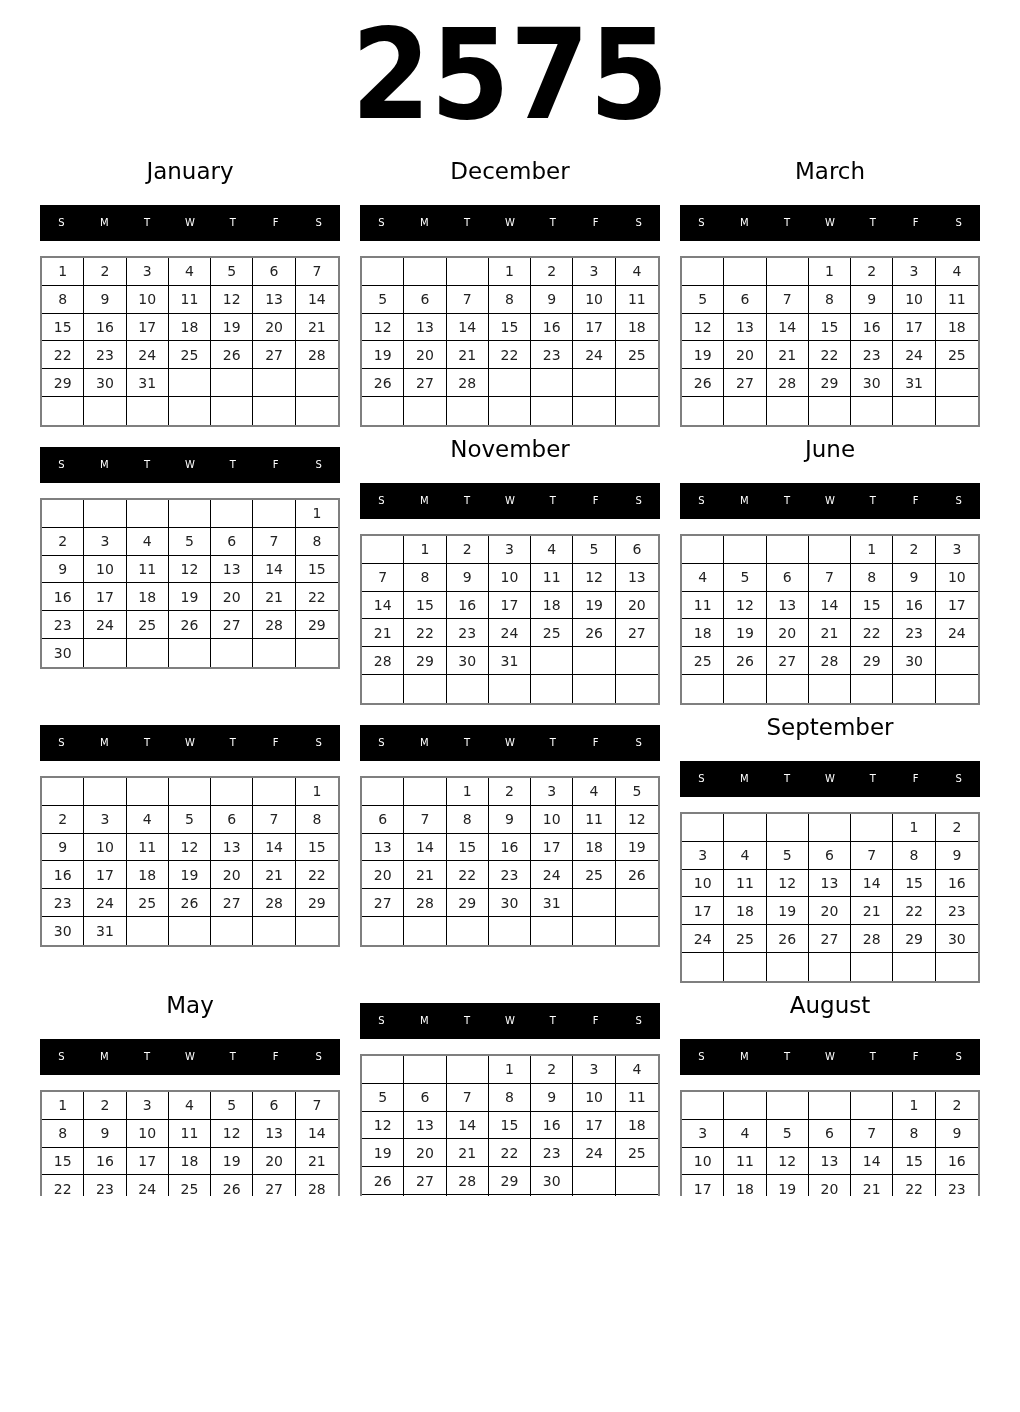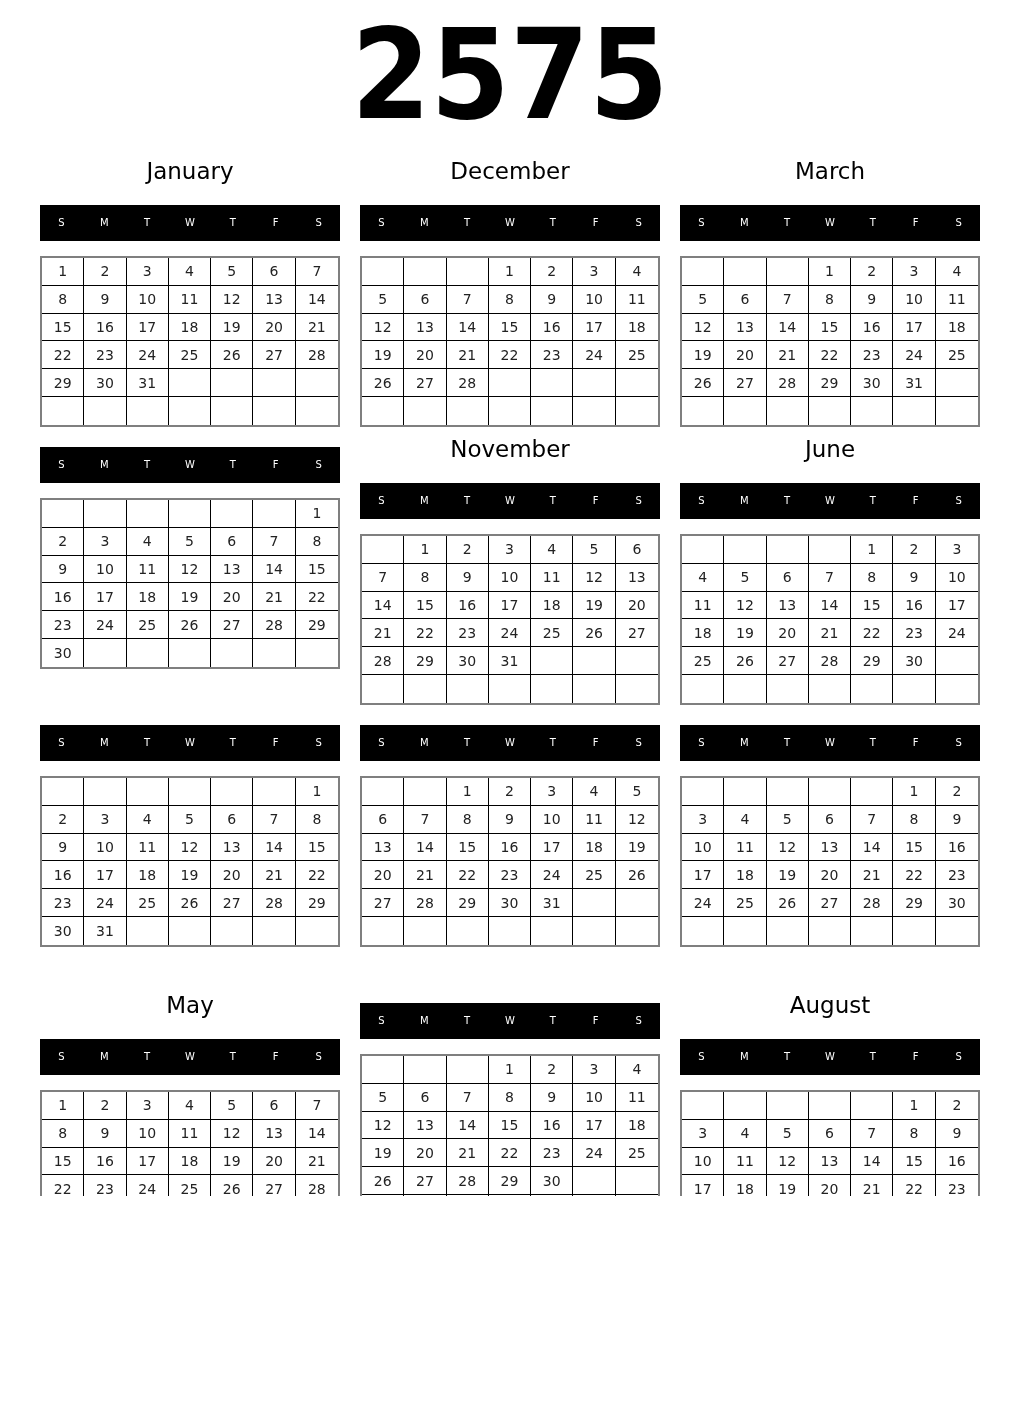--- a/index.html
+++ b/index.html
@@ -533,20 +533,21 @@
           <div class="day-cell"></div>
           <div class="day-cell"></div>
           <div class="day-cell"></div>
           <div class="day-cell"></div>
           <div class="day-cell"></div>
           <div class="day-cell"></div>
           <div class="day-cell"></div>
         </div>
       </div>
       <div class="month">
+        <div class="month-name">September</div>
         <div class="weekday-header">
           <span class="weekday-label">S</span>
           <span class="weekday-label">M</span>
           <span class="weekday-label">T</span>
           <span class="weekday-label">W</span>
           <span class="weekday-label">T</span>
           <span class="weekday-label">F</span>
           <span class="weekday-label">S</span>
         </div>
         <div class="day-grid">

